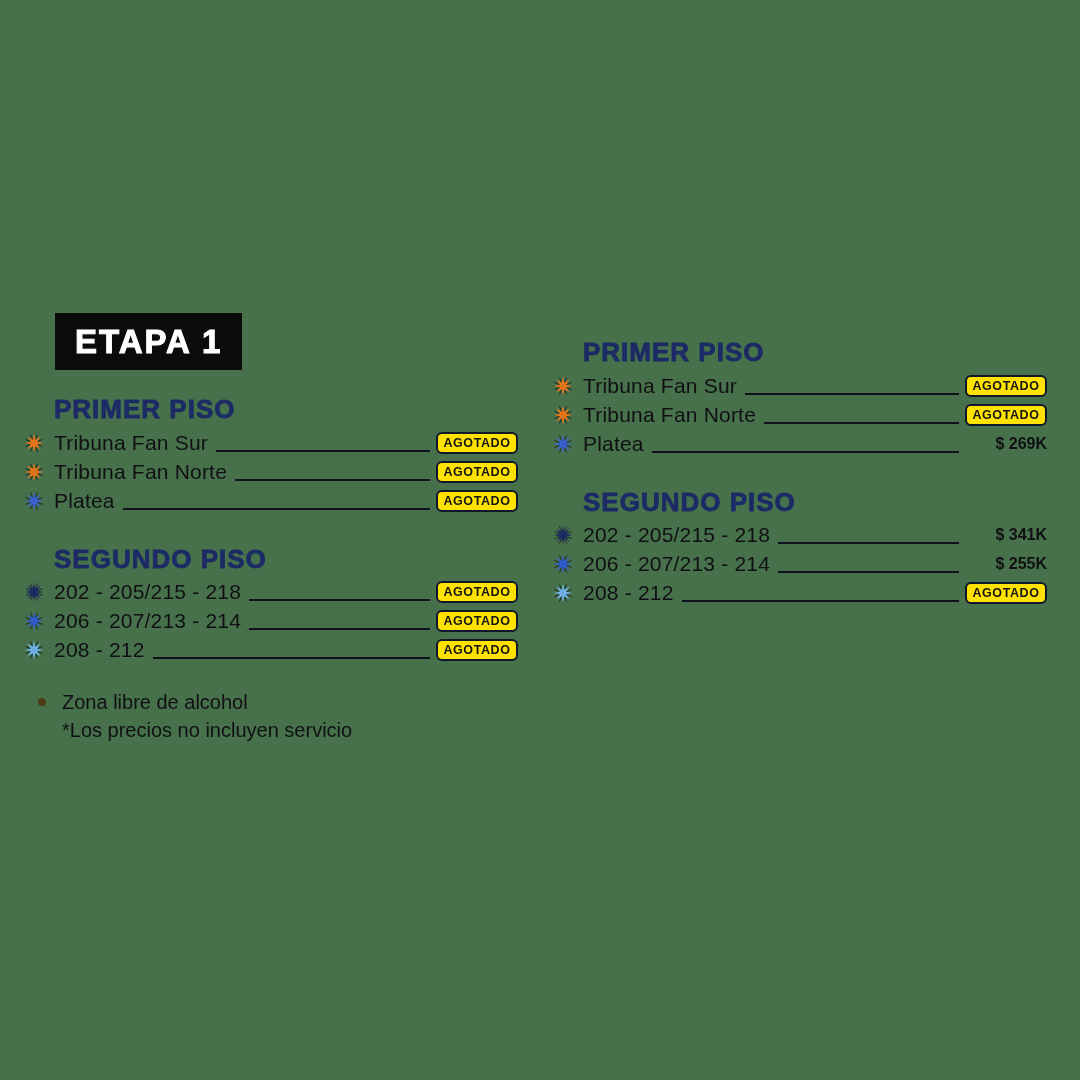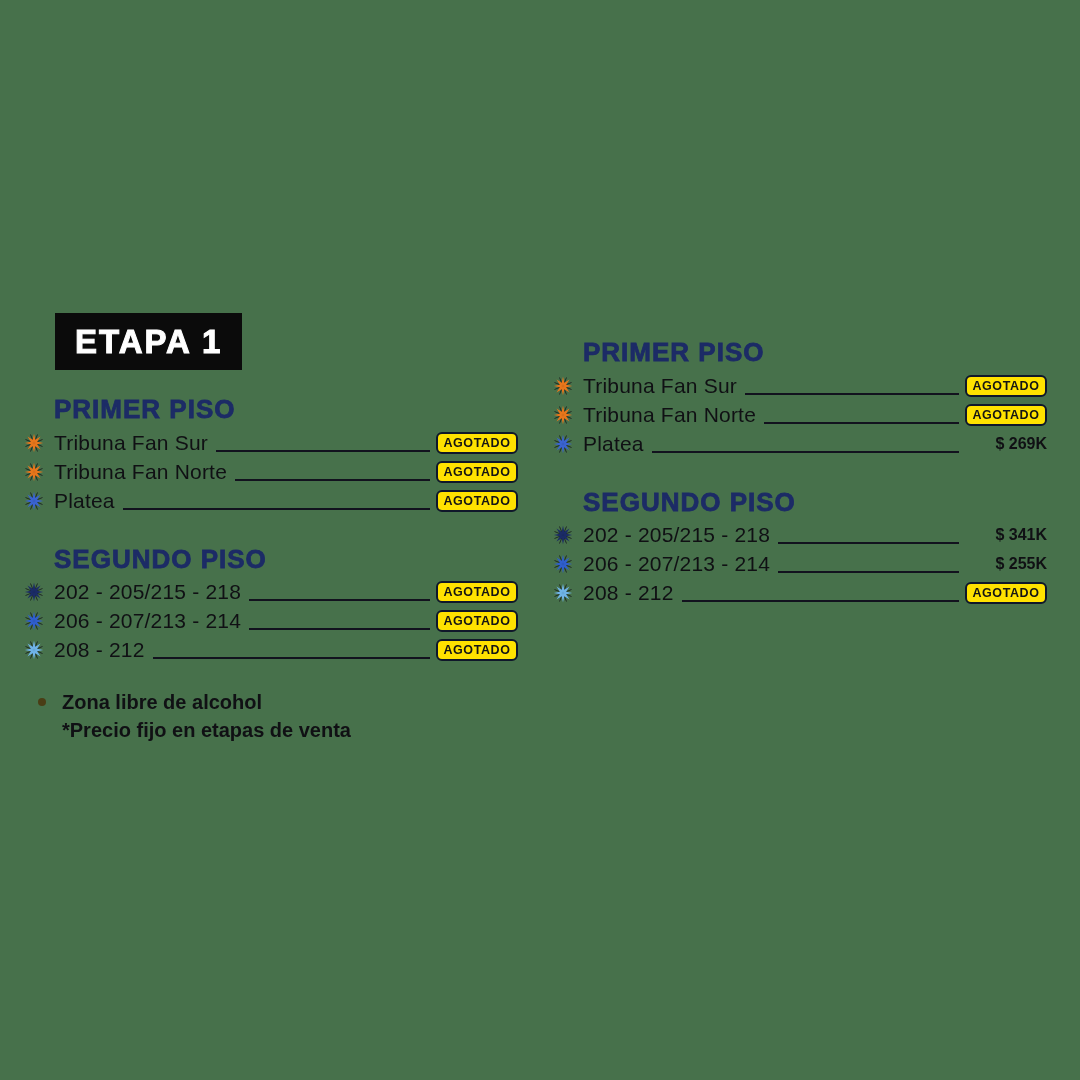--- a/index.html
+++ b/index.html
@@ -99,21 +99,21 @@
     align-items:flex-start;
   }
   .note-bullet {
     width:8px;
     height:8px;
     border-radius:50%;
     background:#4a3d15;
     margin:10px 16px 0 0;
     flex-shrink:0;
   }
-  .note-lines { font-size:20px; color:#101014; line-height:28px; white-space:nowrap;font-weight:bold; }
+  .note-lines { font-size:20px; color:#101014; line-height:28px; white-space:nowrap; }
   .defs-holder { position:absolute; width:0; height:0; }
 </style>
 </head>
 <body style="background-color: rgb(71, 113, 75);">
 
 <svg class="defs-holder" aria-hidden="true">
   <defs>
     <g id="star8">
       <g stroke="#101014" stroke-width="0.9">
         <line x1="1.8" y1="7.8" x2="22.2" y2="16.2"></line>
@@ -271,15 +271,15 @@
     <span class="status-slot">
         <span class="badge">AGOTADO</span>
       </span>
   </div>
 </div>
 
 <div class="notes">
   <span class="note-bullet" style="background-color: rgb(74, 61, 21);"></span>
   <div class="note-lines">
     <div>Zona libre de alcohol</div>
-    <div>*Precio fijo en etapas de venta</div>
+    <div>*Los precios no incluyen servicio</div>
   </div>
 </div>
 
 </body></html>

